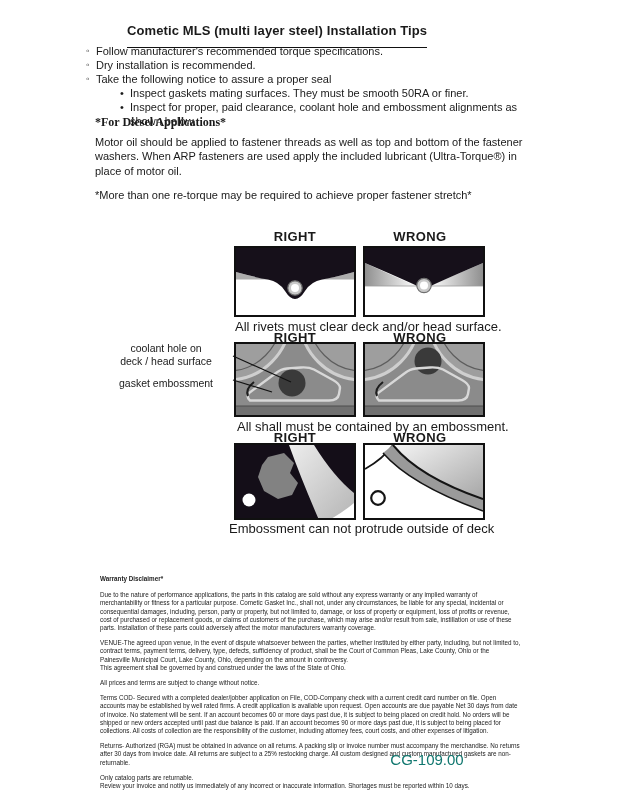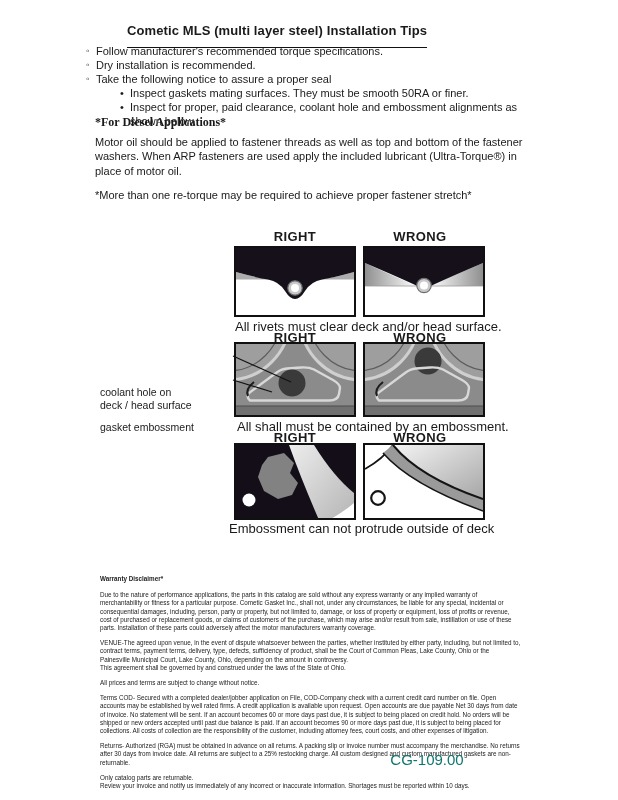--- a/index.html
+++ b/index.html
@@ -14,21 +14,21 @@
   .subbullet{display:flex;margin-left:34px;}
   .subbullet .marker{width:10px;flex:0 0 10px;}
   .diesel{left:95px;top:115px;width:434px;font-size:11px;line-height:14.2px;}
   .diesel h3{margin:0 0 6px 0;font-size:12px;font-family:Liberation Serif, serif;}
   .diesel p{margin:0 0 10px 0;}
   .dg-labels{display:flex;gap:3px;width:251px;font-size:13px;font-weight:bold;letter-spacing:.4px;}
   .dg-labels span{width:122px;text-align:center;}
   .dg-panels{display:flex;gap:7px;width:251px;}
   .dg-panels svg{display:block;}
   .dg-caption{font-size:13px;line-height:13px;}
-  .side-labels{width:132px;text-align:left;font-size:10.5px;line-height:12.5px;margin-top:44px;}
+  .side-labels{width:132px;text-align:center;font-size:10.5px;line-height:12.5px;}
   .side-labels .grp{margin-bottom:10px;}
   .disclaimer{left:100px;top:575px;width:421px;font-size:6.3px;line-height:8.2px;color:#222;}
   .disclaimer p{margin:0 0 7px 0;}
   .disclaimer p.tight{margin:0;}
   .disclaimer .hd{font-weight:bold;margin-bottom:8px;}
   .footer-code{left:372px;top:751px;width:110px;font-size:15px;text-align:center;color:#0f766e;}
   .overlay{left:0;top:0;pointer-events:none;}
 </style>
 </head>
 <body>

